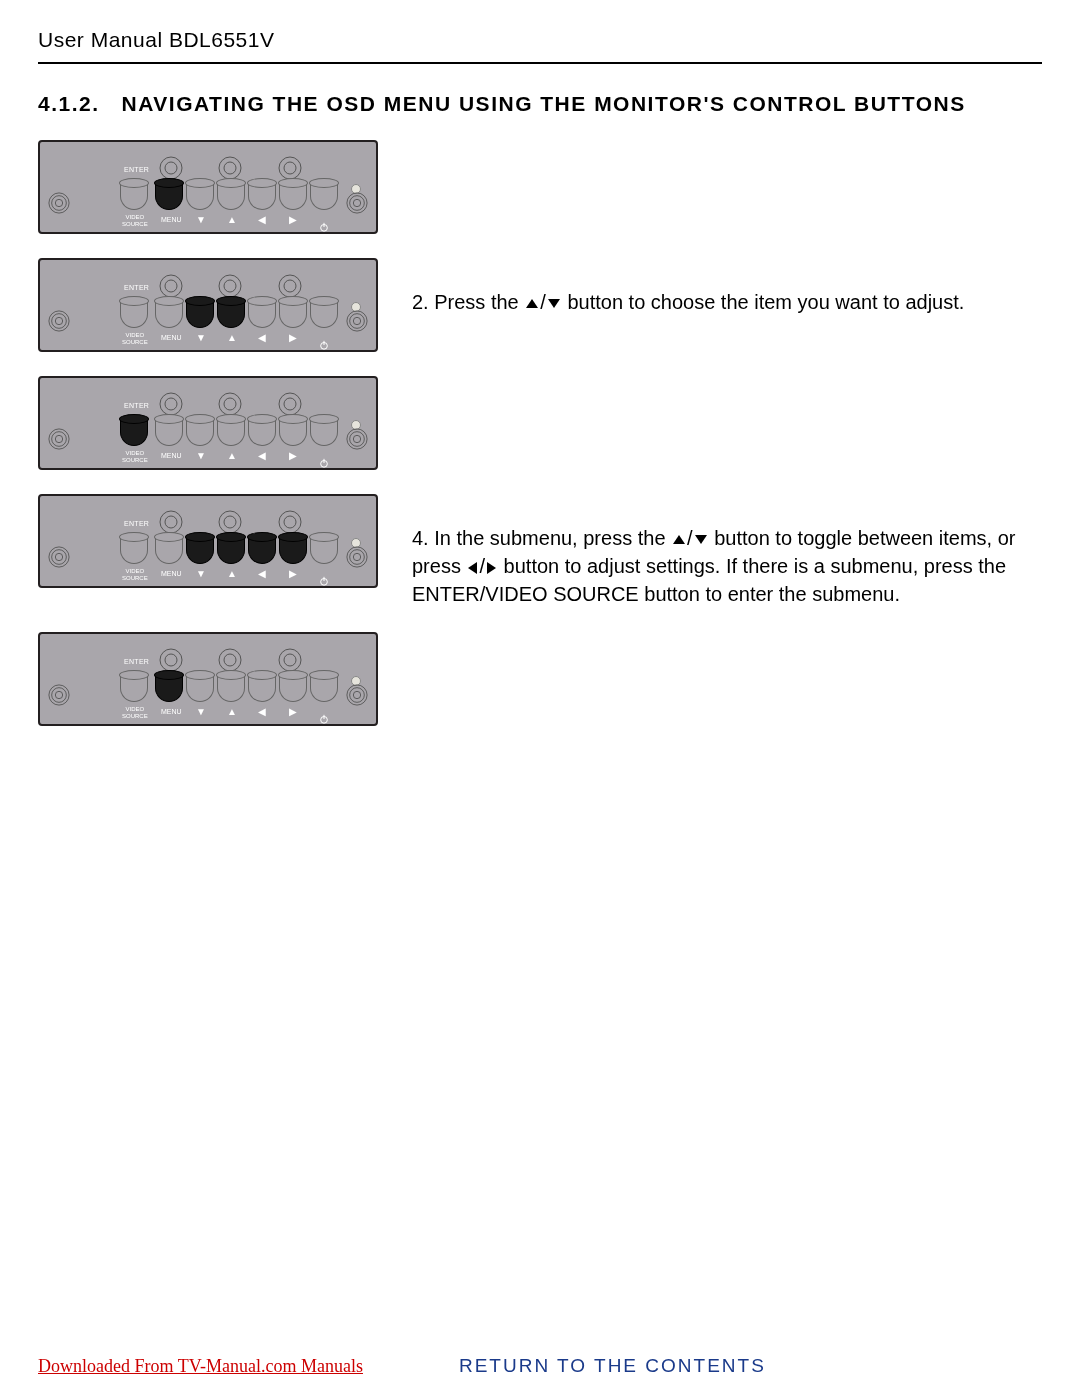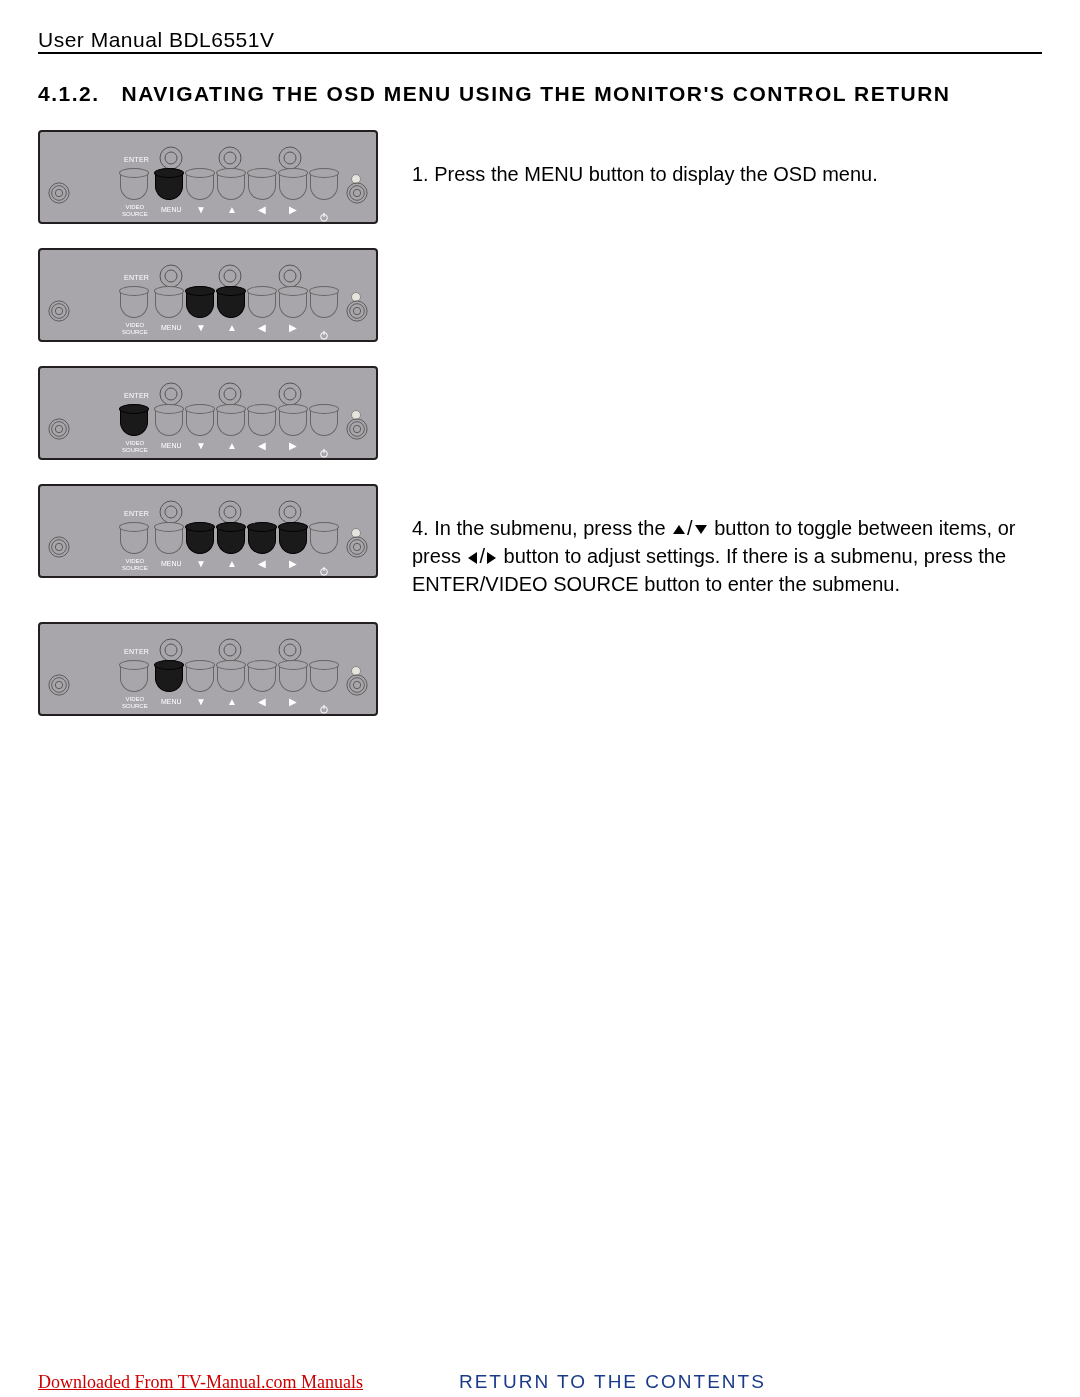--- a/index.html
+++ b/index.html
@@ -6,21 +6,21 @@
   body {
     font-family: Arial, Helvetica, sans-serif;
     font-size: 20px;
     color: #000;
     background: #fff;
     width: 1080px;
     height: 1397px;
     position: relative;
     padding: 28px 38px 0 38px;
   }
-  .header-line { border-bottom: 2px solid #000; padding-bottom: 0; }
+  .header-line { border-bottom: 2px solid #000; padding-bottom: 10px; }
   .doc-title { font-size: 21px; letter-spacing: .5px; }
   .section-title {
     font-size: 21px; letter-spacing: 1.5px;
     margin-top: 28px; margin-bottom: 24px;
   }
   .steps { display: flex; flex-direction: column; gap: 24px; }
   .step { display: flex; gap: 34px; align-items: flex-start; }
   .step-text { flex: 1; line-height: 1.4; padding-top: 30px; }
   .step-text .num { display: inline; }
   .panel-wrap { flex: 0 0 340px; }
@@ -81,21 +81,21 @@
   .btn.dark::before { background: #1a1a1a; border-color: #000; }
   .b0 { left: 80px; }
   .b1 { left: 115px; }
   .b2 { left: 146px; }
   .b3 { left: 177px; }
   .b4 { left: 208px; }
   .b5 { left: 239px; }
   .b6 { left: 270px; }
 
   .footer {
-    position: absolute; left: 0; right: 0; bottom: 4px;
+    position: absolute; left: 0; right: 0; bottom: 20px;
     display: flex; align-items: center;
     padding: 0 38px;
   }
   .download-link { color: #cc0000; text-decoration: underline; font-size: 18px; font-family: 'Times New Roman', serif; }
   .return-link { color: #1a3a8a; letter-spacing: 2px; font-size: 19px; margin-left: 96px; }
 
   .arrow-up, .arrow-down, .arrow-left, .arrow-right {
     display: inline-block; width: 0; height: 0; vertical-align: middle;
     margin: 0 2px;
   }
@@ -106,21 +106,21 @@
 </style>
 </head>
 <body>
 
 <div class="header-line">
   <span class="doc-title">User Manual BDL6551V</span>
 </div>
 
 <h2 class="section-title">
   <span>4.1.2.</span>&nbsp;&nbsp;
-  <span>NAVIGATING THE OSD MENU USING THE MONITOR'S CONTROL RETURN</span>
+  <span>NAVIGATING THE OSD MENU USING THE MONITOR'S CONTROL BUTTONS</span>
 </h2>
 
 <div class="steps" id="steps-container">
     <div class="step">
       <div class="panel-wrap">
         <div class="panel">
           <div class="enter-lbl">ENTER</div>
           <div class="vs-lbl">VIDEO<br>SOURCE</div>
           <div class="menu-lbl">MENU</div>
           <div class="sym s1">▼</div>
@@ -156,21 +156,20 @@
             </svg></div>
           <div class="btn b0"></div>
           <div class="btn b1 dark"></div>
           <div class="btn b2"></div>
           <div class="btn b3"></div>
           <div class="btn b4"></div>
           <div class="btn b5"></div>
           <div class="btn b6"></div>
         </div>
       </div>
-      <div class="step-text"><span class="num">1. </span>Press the <span>MENU</span> button to display the OSD menu.</div>
     </div>
     <div class="step">
       <div class="panel-wrap">
         <div class="panel">
           <div class="enter-lbl">ENTER</div>
           <div class="vs-lbl">VIDEO<br>SOURCE</div>
           <div class="menu-lbl">MENU</div>
           <div class="sym s1">▼</div>
           <div class="sym s2">▲</div>
           <div class="sym s3">◀</div>
@@ -204,20 +203,21 @@
             </svg></div>
           <div class="btn b0"></div>
           <div class="btn b1"></div>
           <div class="btn b2 dark"></div>
           <div class="btn b3 dark"></div>
           <div class="btn b4"></div>
           <div class="btn b5"></div>
           <div class="btn b6"></div>
         </div>
       </div>
+      <div class="step-text"><span class="num">2. </span>Press the <span class="arrow-up"></span>/<span class="arrow-down"></span> button to choose the item you want to adjust.</div>
     </div>
     <div class="step">
       <div class="panel-wrap">
         <div class="panel">
           <div class="enter-lbl">ENTER</div>
           <div class="vs-lbl">VIDEO<br>SOURCE</div>
           <div class="menu-lbl">MENU</div>
           <div class="sym s1">▼</div>
           <div class="sym s2">▲</div>
           <div class="sym s3">◀</div>

